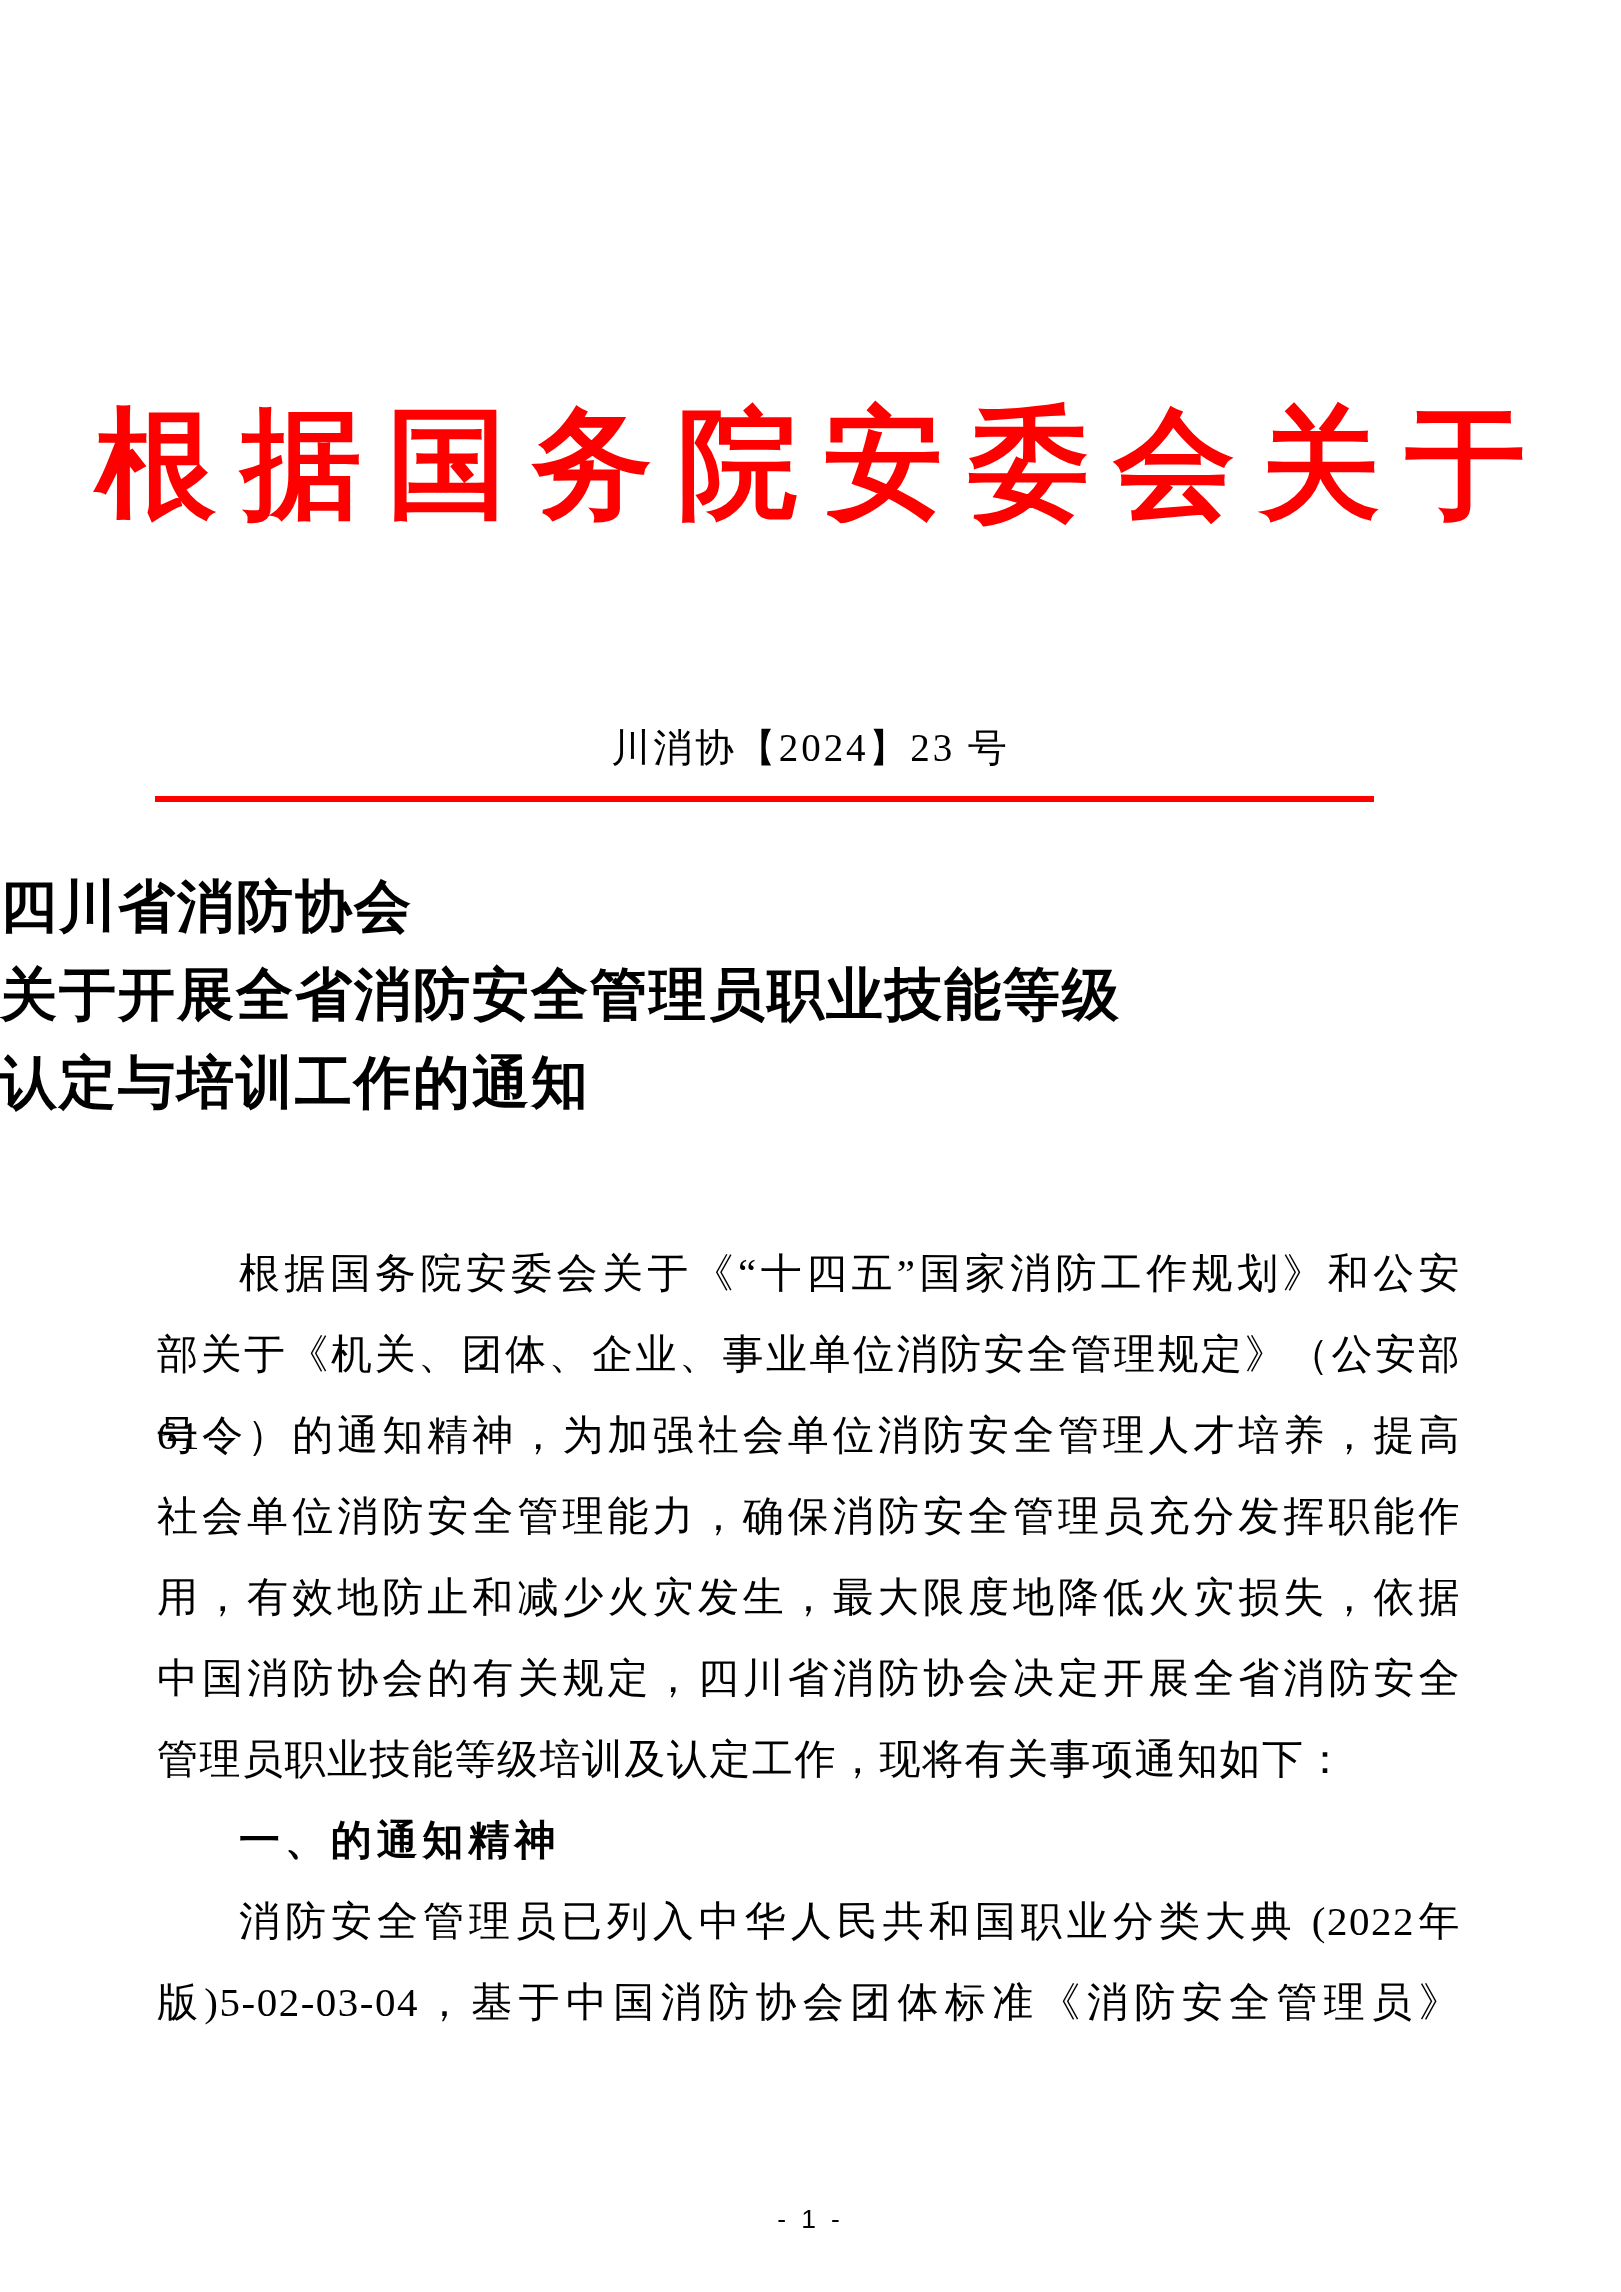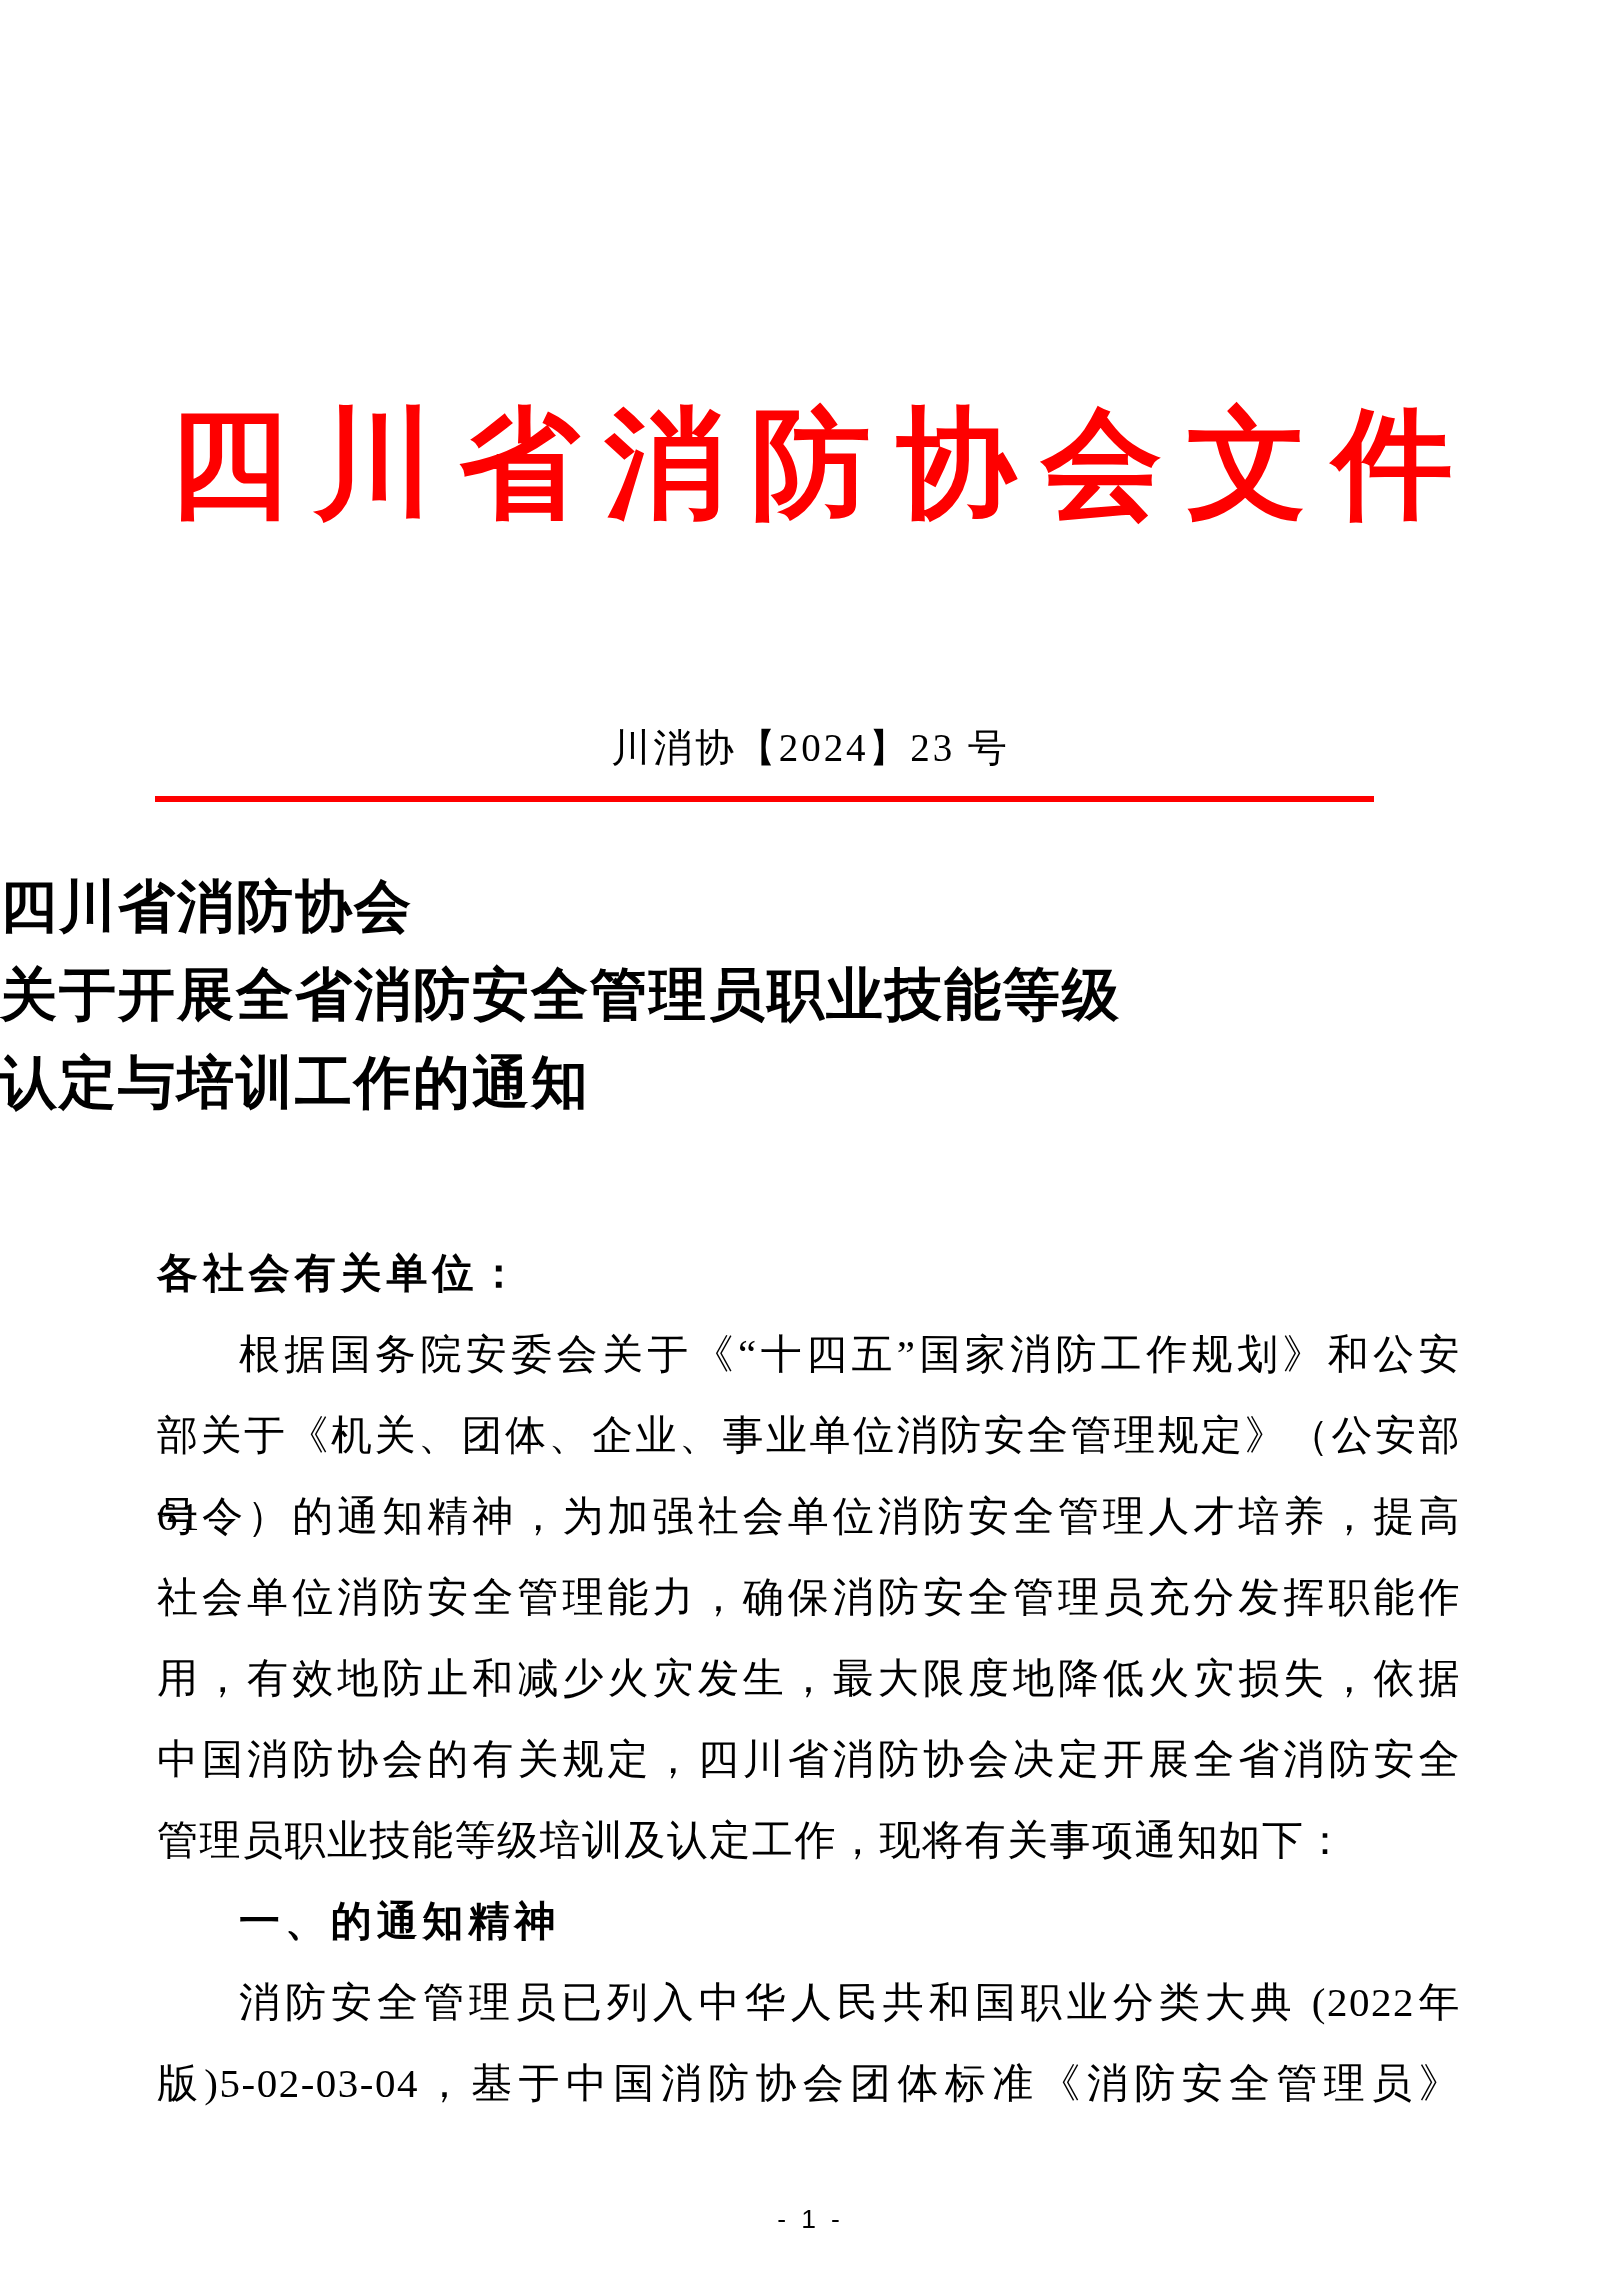--- a/index.html
+++ b/index.html
@@ -111,35 +111,34 @@
     letter-spacing: 3.9px;
     font-family: "Liberation Sans", "DejaVu Sans", sans-serif;
     color: #000000;
   }
 </style>
 </head>
 <body>
 
 <div class="page">
 
-  <div class="letterhead">四川省消防协会文件</div>
+  <div class="letterhead">根据国务院安委会关于</div>
 
   <div class="doc-number">川消协【2024】23 号</div>
 
   <div class="red-rule"></div>
 
   <div class="doc-title">
     <div>四川省消防协会</div>
     <div>关于开展全省消防安全管理员职业技能等级</div>
     <div>认定与培训工作的通知</div>
   </div>
 
   <div class="body-block">
 
-    <div class="bline bold">各社会有关单位：</div>
 
     <div class="bline fill indent">根据国务院安委会关于《“十四五”国家消防工作规划》和公安</div>
     <div class="bline fill">部关于《机关、团体、企业、事业单位消防安全管理规定》（公安部61</div>
     <div class="bline fill">号令）的通知精神，为加强社会单位消防安全管理人才培养，提高</div>
     <div class="bline fill">社会单位消防安全管理能力，确保消防安全管理员充分发挥职能作</div>
     <div class="bline fill">用，有效地防止和减少火灾发生，最大限度地降低火灾损失，依据</div>
     <div class="bline fill">中国消防协会的有关规定，四川省消防协会决定开展全省消防安全</div>
     <div class="bline">管理员职业技能等级培训及认定工作，现将有关事项通知如下：</div>
 
     <div class="bline bold indent">一、的通知精神</div>

